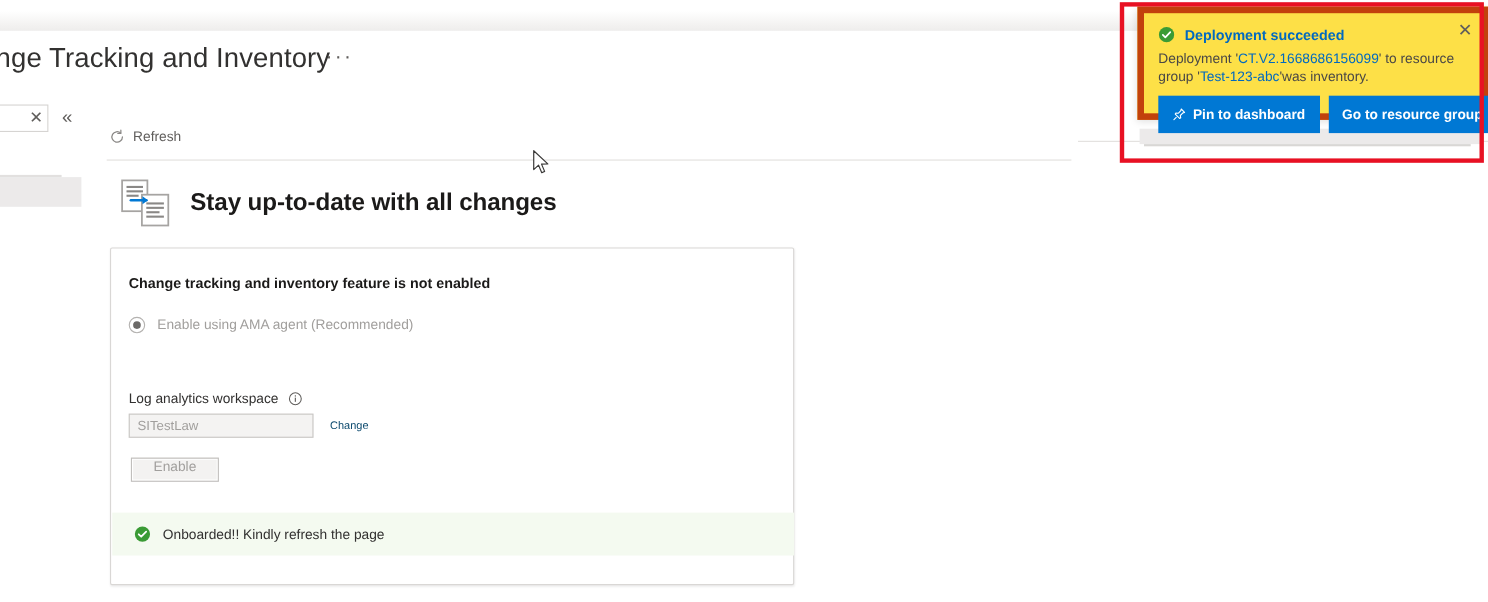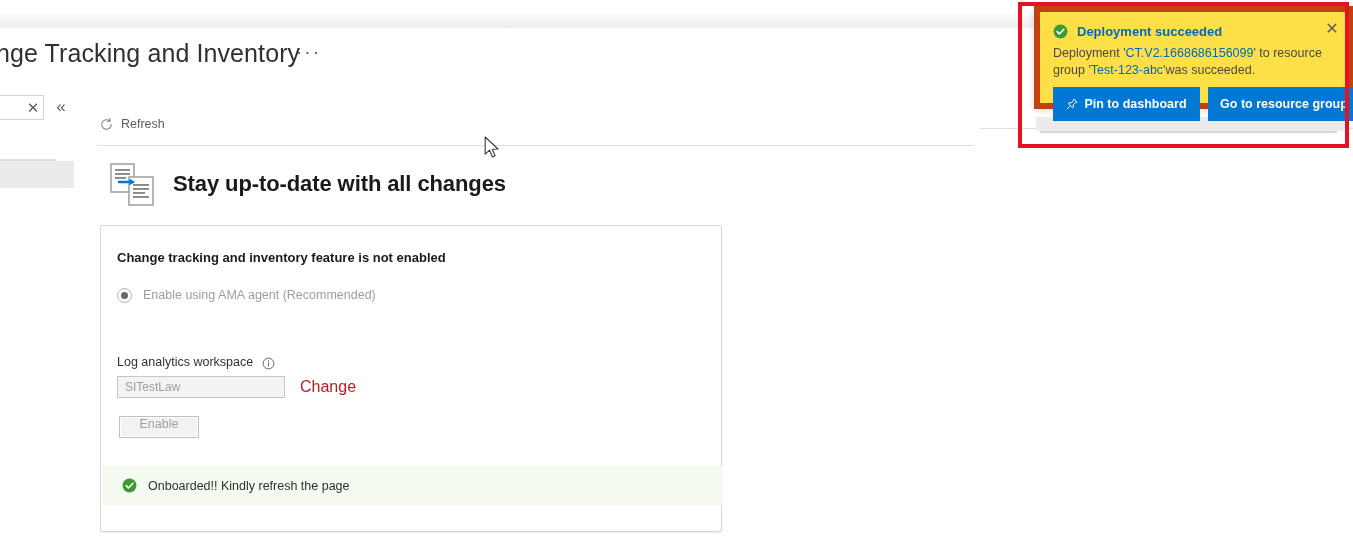--- a/index.html
+++ b/index.html
@@ -96,21 +96,21 @@
   .field { position: absolute; left: 16px; top: 129px; }
   .field-label-row { display: flex; align-items: flex-end; gap: 9px; }
   .field-label { font-size: 12.5px; color: #323130; }
   .info-ico { width: 13px; height: 13px; display: block; }
   .field-row { display: flex; align-items: center; gap: 15px; margin-top: 7px; }
   .field-box {
     width: 168px; height: 22px; border: 1px solid #c8c6c4; background: #f4f3f2;
     display: flex; align-items: center; padding: 0 7px;
   }
   .field-value { font-size: 12px; color: #a19f9d; }
-  .field-link { font-size: 16px; color: #b91c1c; cursor: pointer; }
+  .field-link { font-size: 10px; color: #0c4a6e; cursor: pointer; }
 
   
   .enable-btn {
     position: absolute; left: 18px; top: 190px; width: 80px; height: 22px;
     border: 1px solid #c1bfbd; background: #f3f2f1;
     display: flex; justify-content: center; cursor: default;
     box-shadow: inset 0 0 0 1px #ffffff;
   }
   .enable-label { font-size: 12.5px; color: #a19f9d; }
 
@@ -279,21 +279,21 @@
         <svg viewBox="0 0 16 16" width="15" height="15" xmlns="http://www.w3.org/2000/svg">
           <circle cx="8" cy="8" r="7.4" fill="#3a9b35"></circle>
           <path d="M4.4 8.2l2.4 2.4 4.8-5" stroke="#ffffff" stroke-width="1.7" fill="none" stroke-linecap="round" stroke-linejoin="round"></path>
         </svg>
       </span>
       <span class="toast-title">Deployment succeeded</span>
     </div>
     <div class="toast-x">✕</div>
 
     <div class="toast-body">
-      <span>Deployment '</span><span class="toast-link">CT.V2.1668686156099</span><span>' to resource group '</span><span class="toast-link">Test-123-abc</span><span>'was succeeded.</span>
+      <span>Deployment '</span><span class="toast-link">CT.V2.1668686156099</span><span>' to resource group '</span><span class="toast-link">Test-123-abc</span><span>'was inventory.</span>
     </div>
 
     <div class="toast-actions">
       <button class="toast-btn pin">
         <span class="pin-ico">
           <svg viewBox="0 0 12 12" width="12" height="12" xmlns="http://www.w3.org/2000/svg">
             <path d="M7.8 1.1L10.9 4.2 9.4 4.6 7 7l.4 2.1-1 .6-4-4 .6-1L5.1 5l2.4-2.4z" fill="none" stroke="#ffffff" stroke-width="1" stroke-linejoin="round"></path>
             <path d="M3.3 8.7L1.2 10.8" stroke="#ffffff" stroke-width="1" stroke-linecap="round"></path>
           </svg>
         </span>

